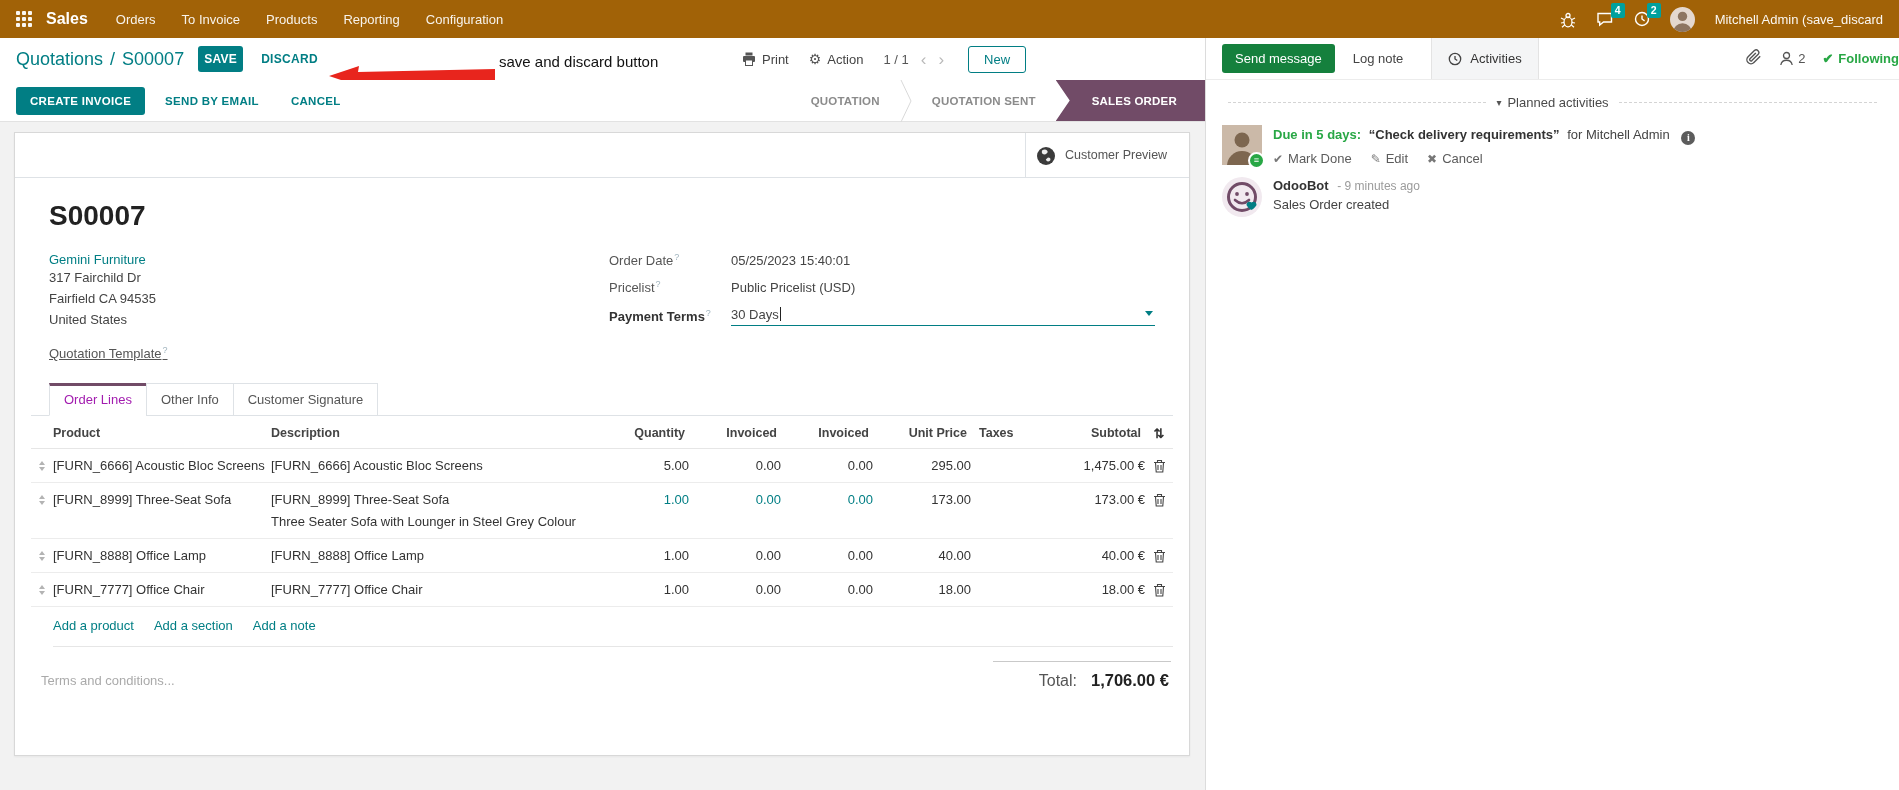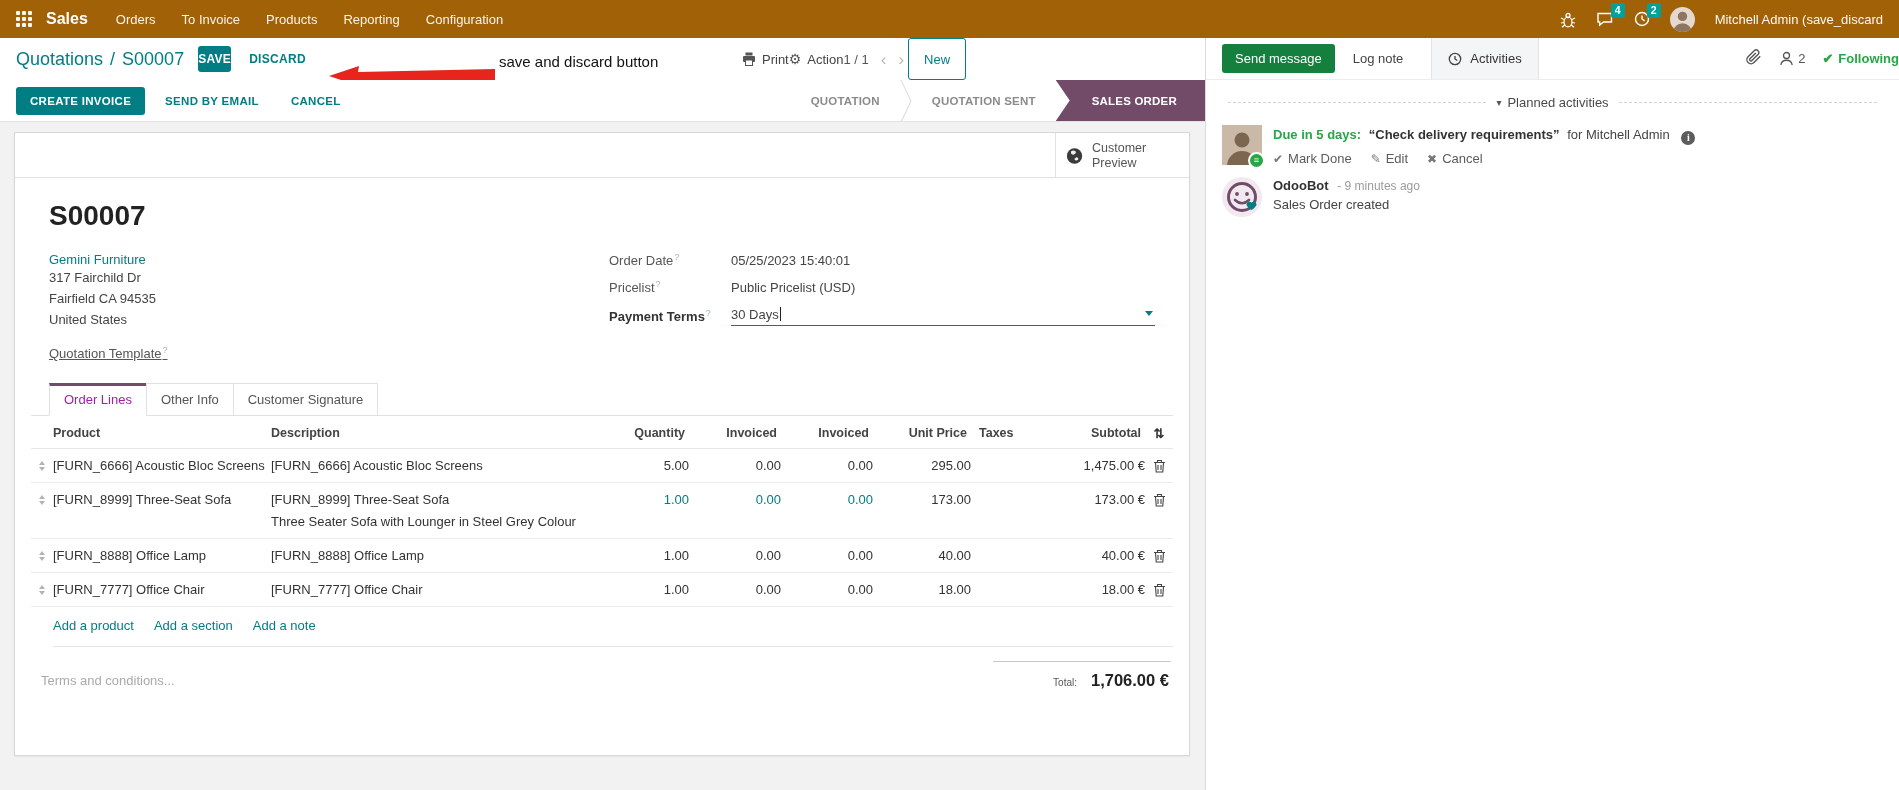--- a/index.html
+++ b/index.html
@@ -17,43 +17,43 @@
   .badge-wrap { position:relative; display:flex; align-items:center; }
   .nav-badge { position:absolute; top:-8px; right:-11px; background:#00A09D; color:#fff; font-size:10.5px; font-weight:700; padding:1px 4px; border-radius:2px; line-height:1.2; }
   .nav-avatar { width:25px; height:25px; border-radius:50%; overflow:hidden; flex:none; }
   .nav-user { color:rgba(255,255,255,.95); font-size:13px; white-space:nowrap; }
 
   
   .left-pane { position:absolute; left:0; top:38px; width:1205px; height:752px; background:#fff; }
 
   .control-row { position:relative; height:42px; display:flex; align-items:center; padding:0 16px; background:#fff; }
   .breadcrumb { font-size:18px; color:#017E84; display:flex; gap:7px; align-items:center; }
-  .btn-save { background:#017E84; color:#fff; font-size:12px; font-weight:700; letter-spacing:.3px; padding:6px 0; border:none; border-radius:3px; margin-left:14px; }
+  .btn-save { background:#017E84; color:#fff; font-size:12px; font-weight:700; letter-spacing:.3px; padding:6px 6px; border:none; border-radius:3px; margin-left:14px; }
   .btn-discard { background:none; border:none; color:#017E84; font-size:12px; font-weight:700; letter-spacing:.3px; margin-left:18px; }
   .annotation-arrow { position:absolute; left:327px; top:27px; }
   .annotation-text { position:absolute; left:499px; top:15px; font-size:15px; color:#111; }
-  .cp-tools { position:absolute; left:742px; top:0; height:42px; display:flex; }
+  .cp-tools { position:absolute; left:742px; top:0; height:42px; display:flex; align-items:center; gap:20px; }
   .tool-link { display:flex; align-items:center; gap:6px; color:#444; font-size:13px; }
   .pager { display:flex; align-items:center; gap:12px; color:#555; }
   .pg-chev { color:#b9b9b9; font-size:17px; line-height:1; }
   .btn-new { background:#fff; border:1px solid #017E84; color:#017E84; font-size:13px; padding:5px 15px; border-radius:3px; margin-left:4px; }
 
   .status-row { position:relative; height:42px; background:#fff; border-bottom:1px solid #e2e2e2; display:flex; align-items:center; padding-left:16px; }
   .btn-primary-st { background:#017E84; color:#fff; border:none; font-size:11.5px; font-weight:700; letter-spacing:.3px; padding:8px 14px; border-radius:3px; }
   .btn-ghost-st { background:none; border:none; color:#017E84; font-size:11.5px; font-weight:700; letter-spacing:.3px; padding:8px 12px; margin-left:8px; }
   .stepper { position:absolute; right:0; top:0; bottom:0; display:flex; align-items:stretch; }
   .stage { display:flex; align-items:center; padding:0 20px; color:#8b8b8b; font-size:11.5px; font-weight:600; letter-spacing:.2px; }
   .stage.active { background:#714B67; color:#fff; padding:0 28px 0 36px; clip-path:polygon(0 0,100% 0,100% 100%,0 100%,14px 50%); }
   .stage-sep { display:flex; align-items:center; }
 
   .content { position:absolute; left:0; top:84px; width:1205px; height:668px; background:#f2f2f2; }
   .sheet { position:absolute; left:14px; top:10px; width:1176px; height:624px; background:#fff; border:1px solid #d8d8d8; box-shadow:0 1px 2px rgba(0,0,0,.05); }
 
   .preview-strip { height:45px; border-bottom:1px solid #dee2e6; position:relative; }
-  .preview-btn { position:absolute; right:0; top:0; width:134px; height:45px; border-left:1px solid #dee2e6; display:flex; align-items:center; gap:9px; padding:0 10px; color:#555; font-size:12.5px; line-height:1.2; }
+  .preview-btn { position:absolute; right:0; top:0; width:164px; height:45px; border-left:1px solid #dee2e6; display:flex; align-items:center; gap:9px; padding:0 10px; color:#555; font-size:12.5px; line-height:1.2; }
 
   .sheet-body { padding:20px 16px 0; }
   .doc-title { font-size:28px; font-weight:700; color:#222; margin:2px 0 20px 18px; }
 
   .fields { display:flex; margin-left:18px; }
   .fcol-left { width:560px; }
   .fcol-right { flex:1; padding-right:18px; }
   .frow { display:flex; font-size:13px; }
   .flabel { width:150px; color:#555; flex:none; }
   .flabel-r { width:122px; color:#555; flex:none; }
@@ -92,21 +92,21 @@
   .tri-up { width:0; height:0; border-left:3.5px solid transparent; border-right:3.5px solid transparent; border-bottom:4px solid #b3b3b3; }
   .tri-dn { width:0; height:0; border-left:3.5px solid transparent; border-right:3.5px solid transparent; border-top:4px solid #b3b3b3; }
   .opt-cols { font-weight:700; color:#333; font-size:13px; margin-left:4px; }
 
   .addlinks { display:flex; gap:20px; padding:11px 0 13px; border-bottom:1px solid #e6e6e6; margin-left:22px; }
   .addlinks span { color:#017E84; }
 
   .sheet-bottom { display:flex; margin-top:14px; padding:0 2px; }
   .terms-ph { color:#aaa; font-size:13px; margin-left:8px; margin-top:12px; }
   .totals { margin-left:auto; width:178px; border-top:1px solid #c9c9c9; padding:9px 2px 0 0; display:flex; align-items:baseline; justify-content:flex-end; gap:14px; }
-  .total-label { color:#555; font-size:10px;margin-left:18px; }
+  .total-label { color:#555; font-size:16px;margin-left:18px; }
   .total-value { font-size:16.5px; font-weight:700; color:#222; }
 
   
   .chatter { position:absolute; left:1205px; top:38px; width:694px; height:752px; background:#fff; border-left:1px solid #dcdcdc; overflow:hidden; }
   .ch-header { height:42px; display:flex; align-items:center; border-bottom:1px solid #ececec; padding-left:16px; }
   .btn-send { background:#15803d; color:#fff; border:none; font-size:13px; padding:7px 13px; border-radius:3px; }
   .btn-log { background:none; border:none; color:#444; font-size:13px; padding:7px 12px; margin-left:6px; }
   .btn-activities { height:41px; display:flex; align-items:center; gap:8px; padding:0 16px; margin-left:16px; background:#f4f5f6; border:none; border-left:1px solid #e3e3e3; border-right:1px solid #e3e3e3; color:#333; font-size:13px; }
   .ch-tools { margin-left:auto; display:flex; align-items:center; gap:17px; white-space:nowrap; }
   .followers { display:flex; align-items:center; gap:4px; color:#555; font-size:13px; }

